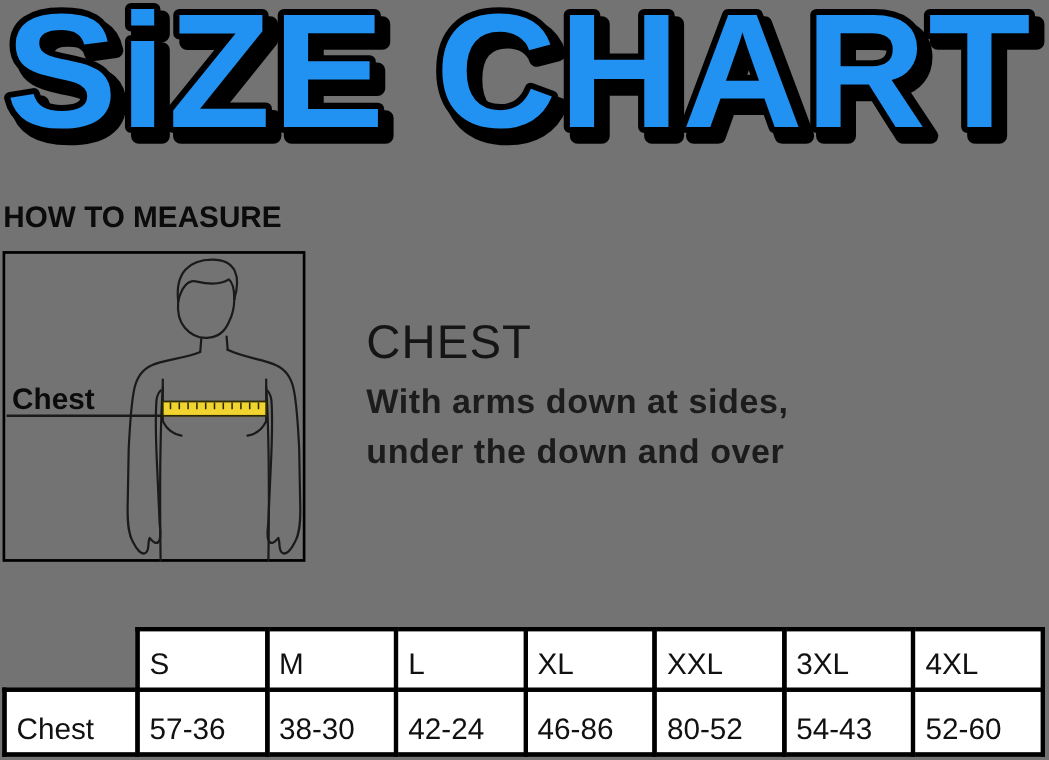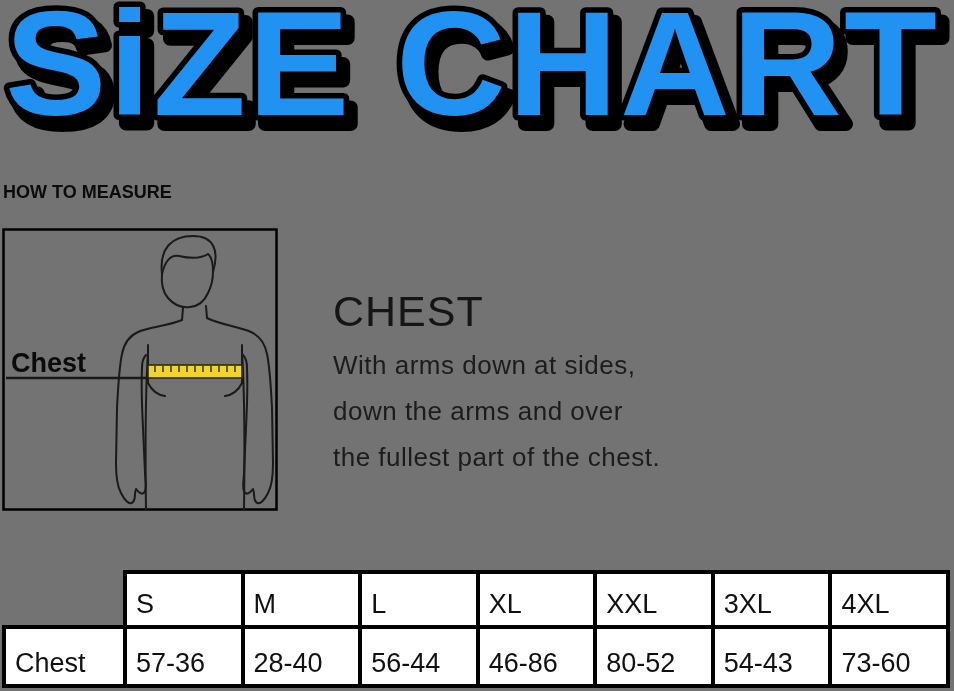--- a/index.html
+++ b/index.html
@@ -23,42 +23,42 @@
   #title-banner .title-shadow{
     fill:#000;stroke:#000;stroke-width:14;stroke-linejoin:round;
   }
   #title-banner .title-main{
     stroke:#000;stroke-width:11;stroke-linejoin:round;
     paint-order:stroke fill;
   }
   
   .htm-heading{
     position:absolute;left:3px;top:182px;
-    font-size:18px;font-weight:bold;letter-spacing:0px;color:#0b0b0b;
+    font-size:27px;font-weight:bold;letter-spacing:0px;color:#0b0b0b;
   }
   
   #figure-panel{position:absolute;left:2px;top:228px;}
   #figure-panel path, #figure-panel line{vector-effect:none;}
   .sketch{fill:none;stroke:#1a1a1a;stroke-width:2;stroke-linecap:round;stroke-linejoin:round;}
   .panel-border{fill:none;stroke:#000;stroke-width:2.5;}
   .tape-outline{stroke:#2e2a00;stroke-width:1.6;}
   .tape-tick{stroke:#2e2a00;stroke-width:1.4;}
   .figure-chest-label{
     font-family:"Liberation Sans", sans-serif;
     font-size:27px;font-weight:bold;fill:#0b0b0b;
   }
   .pointer-line{stroke:#1a1a1a;stroke-width:2.4;}
   
   #instructions{position:absolute;left:333px;top:288px;}
   .instr-heading{
     font-size:43px;font-weight:400;letter-spacing:1px;color:#151515;
     line-height:46px;margin:0 0 8px 0;
   }
   .instr-line{
-    font-size:26px;font-weight:400;color:#1c1c1c;
+    font-size:31px;font-weight:700;color:#1c1c1c;
     line-height:46px;white-space:nowrap;letter-spacing:0.5px;
   }
   
   #size-table{
     position:absolute;left:2px;top:570px;
     width:948px;height:118px;
     border-collapse:collapse;table-layout:fixed;
     font-size:27px;color:#111;
   }
   #size-table td{
@@ -130,22 +130,21 @@
         <line class="tape-tick" x1="217" y1="138" x2="217" y2="144"></line>
         <line class="tape-tick" x1="225" y1="138" x2="225" y2="144"></line>
         <line class="tape-tick" x1="233" y1="138" x2="233" y2="144"></line>
       </g>
     </g>
   </svg>
 
   <div id="instructions">
     <div class="instr-heading">CHEST</div>
     <div class="instr-line">With arms down at sides,</div>
-    <div class="instr-line">down the arms and over</div>
-    <div class="instr-line">the fullest part of the chest.</div>
+    <div class="instr-line">under the down and over</div>
   </div>
 
   <table id="size-table">
     <colgroup>
       <col style="width:121px">
       <col>
         <col>
         <col>
         <col>
         <col>
@@ -159,23 +158,23 @@
       <td>M</td>
       <td>L</td>
       <td>XL</td>
       <td>XXL</td>
       <td>3XL</td>
       <td>4XL</td>
     </tr>
     <tr class="data-row">
       <td>Chest</td>
       <td>57-36</td>
-      <td>28-40</td>
-      <td>56-44</td>
+      <td>38-30</td>
+      <td>42-24</td>
       <td>46-86</td>
       <td>80-52</td>
       <td>54-43</td>
-      <td>73-60</td>
+      <td>52-60</td>
     </tr>
   </tbody>
     </table>
 
 </div>
 
 </body></html>

